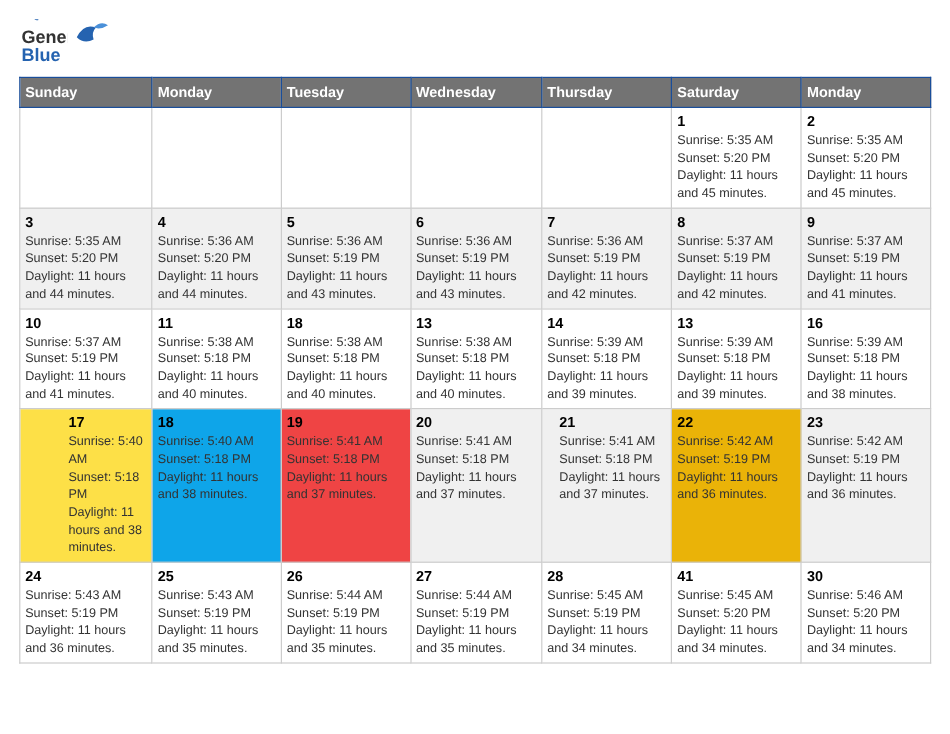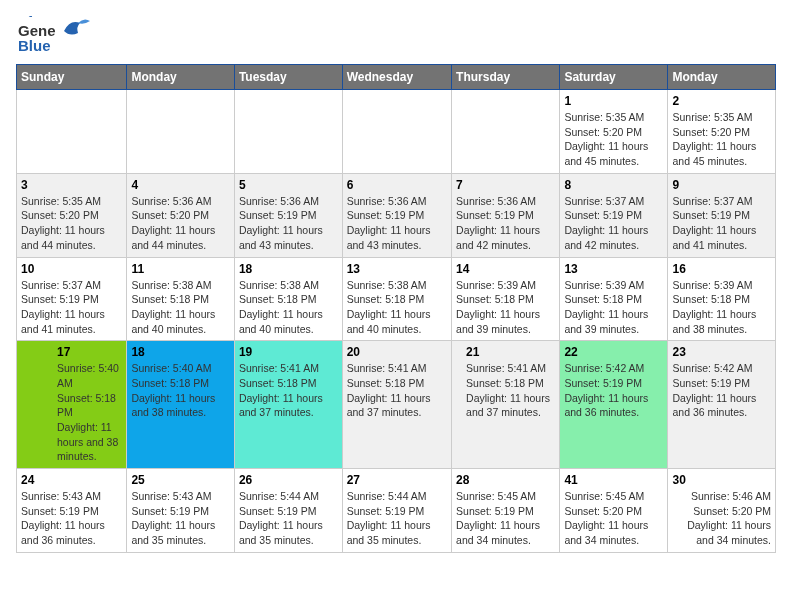--- a/index.html
+++ b/index.html
@@ -220,51 +220,51 @@
 Daylight: 11 hours and 39 minutes.</div>
         </td>
         <td>
           <div class="day-num">16</div>
           <div class="day-info" style="white-space: pre-line;">Sunrise: 5:39 AM
 Sunset: 5:18 PM
 Daylight: 11 hours and 38 minutes.</div>
         </td>
       </tr>
       <tr>
-        <td style="background: #84cc16; padding-left: 40px;">
+        <td style="background: #fde047; padding-left: 40px;">
           <div class="day-num">17</div>
           <div class="day-info" style="white-space: pre-line;">Sunrise: 5:40 AM
 Sunset: 5:18 PM
 Daylight: 11 hours and 38 minutes.</div>
         </td>
         <td style="background: #0ea5e9;">
           <div class="day-num">18</div>
           <div class="day-info" style="white-space: pre-line;">Sunrise: 5:40 AM
 Sunset: 5:18 PM
 Daylight: 11 hours and 38 minutes.</div>
         </td>
-        <td style="background: #5eead4;">
+        <td style="background: #ef4444;">
           <div class="day-num">19</div>
           <div class="day-info" style="white-space: pre-line;">Sunrise: 5:41 AM
 Sunset: 5:18 PM
 Daylight: 11 hours and 37 minutes.</div>
         </td>
         <td style="background: rgb(240, 240, 240);">
           <div class="day-num">20</div>
           <div class="day-info" style="white-space: pre-line;">Sunrise: 5:41 AM
 Sunset: 5:18 PM
 Daylight: 11 hours and 37 minutes.</div>
         </td>
         <td style="background: rgb(240, 240, 240); padding-left: 14px;">
           <div class="day-num">21</div>
           <div class="day-info" style="white-space: pre-line;">Sunrise: 5:41 AM
 Sunset: 5:18 PM
 Daylight: 11 hours and 37 minutes.</div>
         </td>
-        <td style="background: #86efac;">
+        <td style="background: #eab308;">
           <div class="day-num">22</div>
           <div class="day-info" style="white-space: pre-line;">Sunrise: 5:42 AM
 Sunset: 5:19 PM
 Daylight: 11 hours and 36 minutes.</div>
         </td>
         <td style="background: rgb(240, 240, 240);">
           <div class="day-num">23</div>
           <div class="day-info" style="white-space: pre-line;">Sunrise: 5:42 AM
 Sunset: 5:19 PM
 Daylight: 11 hours and 36 minutes.</div>
@@ -302,19 +302,19 @@
 Daylight: 11 hours and 34 minutes.</div>
         </td>
         <td>
           <div class="day-num">41</div>
           <div class="day-info" style="white-space: pre-line;">Sunrise: 5:45 AM
 Sunset: 5:20 PM
 Daylight: 11 hours and 34 minutes.</div>
         </td>
         <td>
           <div class="day-num">30</div>
-          <div class="day-info" style="white-space: pre-line; text-align: right;">Sunrise: 5:46 AM
+          <div class="day-info" style="white-space: pre-line;">Sunrise: 5:46 AM
 Sunset: 5:20 PM
 Daylight: 11 hours and 34 minutes.</div>
         </td>
       </tr>
     </tbody>
 </table>
 
 </body></html>

